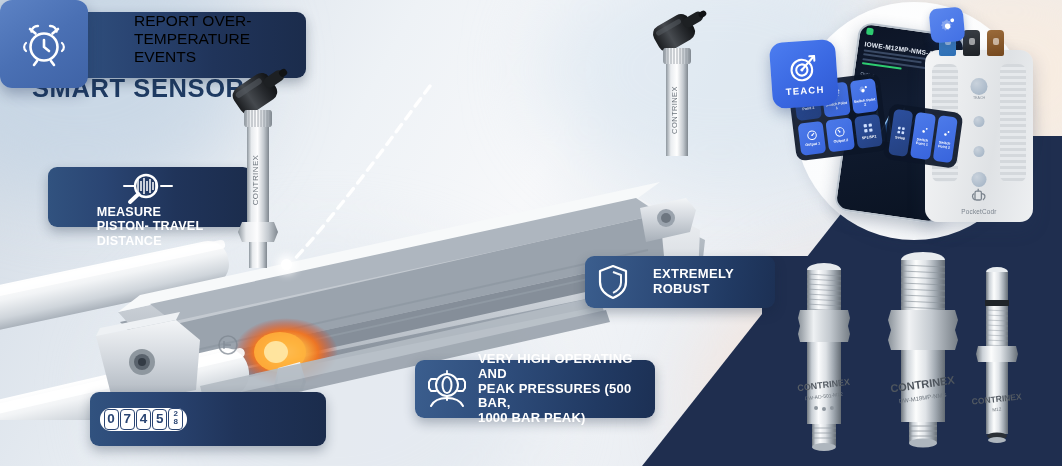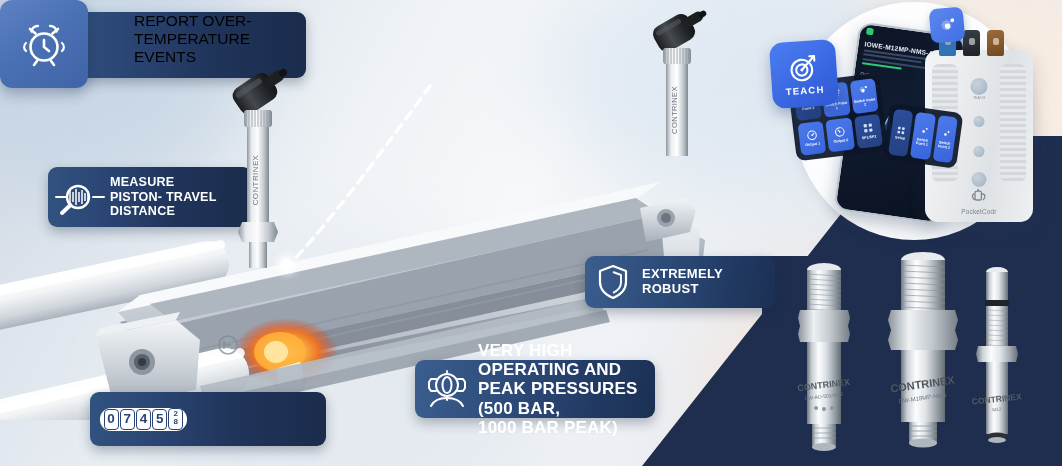--- a/index.html
+++ b/index.html
@@ -73,30 +73,30 @@
     box-shadow:0 6px 14px rgba(25,45,80,.32);z-index:3;
   }
   #badge-temp .bar{
     position:absolute;left:62px;top:12px;width:244px;height:66px;border-radius:9px;
     display:flex;align-items:flex-start;padding-left:72px;box-sizing:border-box;
     box-shadow:0 5px 12px rgba(20,35,60,.30);z-index:2;
   }
   #badge-temp .lbl{font-size:15.5px;}
 
   
-  #badge-measure{left:48px;top:167px;width:204px;height:60px;padding:0 10px 0 6px;box-sizing:border-box;}
+  #badge-measure{left:48px;top:167px;width:204px;height:60px;padding:0 10px 0 6px;box-sizing:border-box;flex-direction:column;}
   #badge-measure .lbl{font-size:12.6px;margin-left:4px;}
 
   
   #badge-robust{left:585px;top:256px;width:190px;height:52px;padding:0 14px 0 12px;box-sizing:border-box;}
-  #badge-robust .lbl{font-size:13px;margin-left:13px;letter-spacing:.3px;}
+  #badge-robust .lbl{font-size:13px;margin-left:24px;letter-spacing:.3px;}
 
   
   #badge-pressure{left:415px;top:360px;width:240px;height:58px;padding:0 10px 0 10px;box-sizing:border-box;}
-  #badge-pressure .lbl{font-size:17px;margin-left:9px;}
+  #badge-pressure .lbl{font-size:13px;margin-left:9px;}
 
   
   #badge-cycles{left:90px;top:392px;width:236px;height:54px;padding:0 10px 0 10px;box-sizing:border-box;}
   #badge-cycles .lbl{font-size:12.6px;margin-left:10px;}
   .odo{
     display:flex;align-items:center;background:#fff;border-radius:11px;
     padding:2px 3px;height:23px;box-sizing:border-box;
   }
   .odo .d{
     width:13px;height:19px;border:1.4px solid #2a4573;border-radius:4px;
@@ -437,20 +437,21 @@
         <path d="M64.7,34 L52,24" stroke="#ffffff" stroke-width="3" fill="none"></path>
         <circle cx="50" cy="22.5" r="4.4"></circle>
         <path d="M52,25 L42,32" stroke="#ffffff" stroke-width="2.6" fill="none"></path>
         <circle cx="40" cy="33.5" r="3.8"></circle>
         <path d="M67,42 L80,32" stroke="#ffffff" stroke-width="3" fill="none"></path>
         <circle cx="82" cy="30.5" r="4.4"></circle>
         <path d="M84,31 L94,37" stroke="#ffffff" stroke-width="2.6" fill="none"></path>
         <circle cx="96" cy="38" r="3.8"></circle>
       </g>
     </svg>
+    <div class="logo-text">SMART SENSOR</div>
   </div>
 
   <div id="badge-temp" style="width:306px;height:92px;">
     <div class="bar bar-dark">
       <div class="lbl">REPORT
 OVER-TEMPERATURE
 EVENTS</div>
     </div>
     <div class="tile">
       <svg width="52" height="52" viewBox="0 0 52 52" fill="none" stroke="#fff" stroke-width="2.6" stroke-linecap="round">

